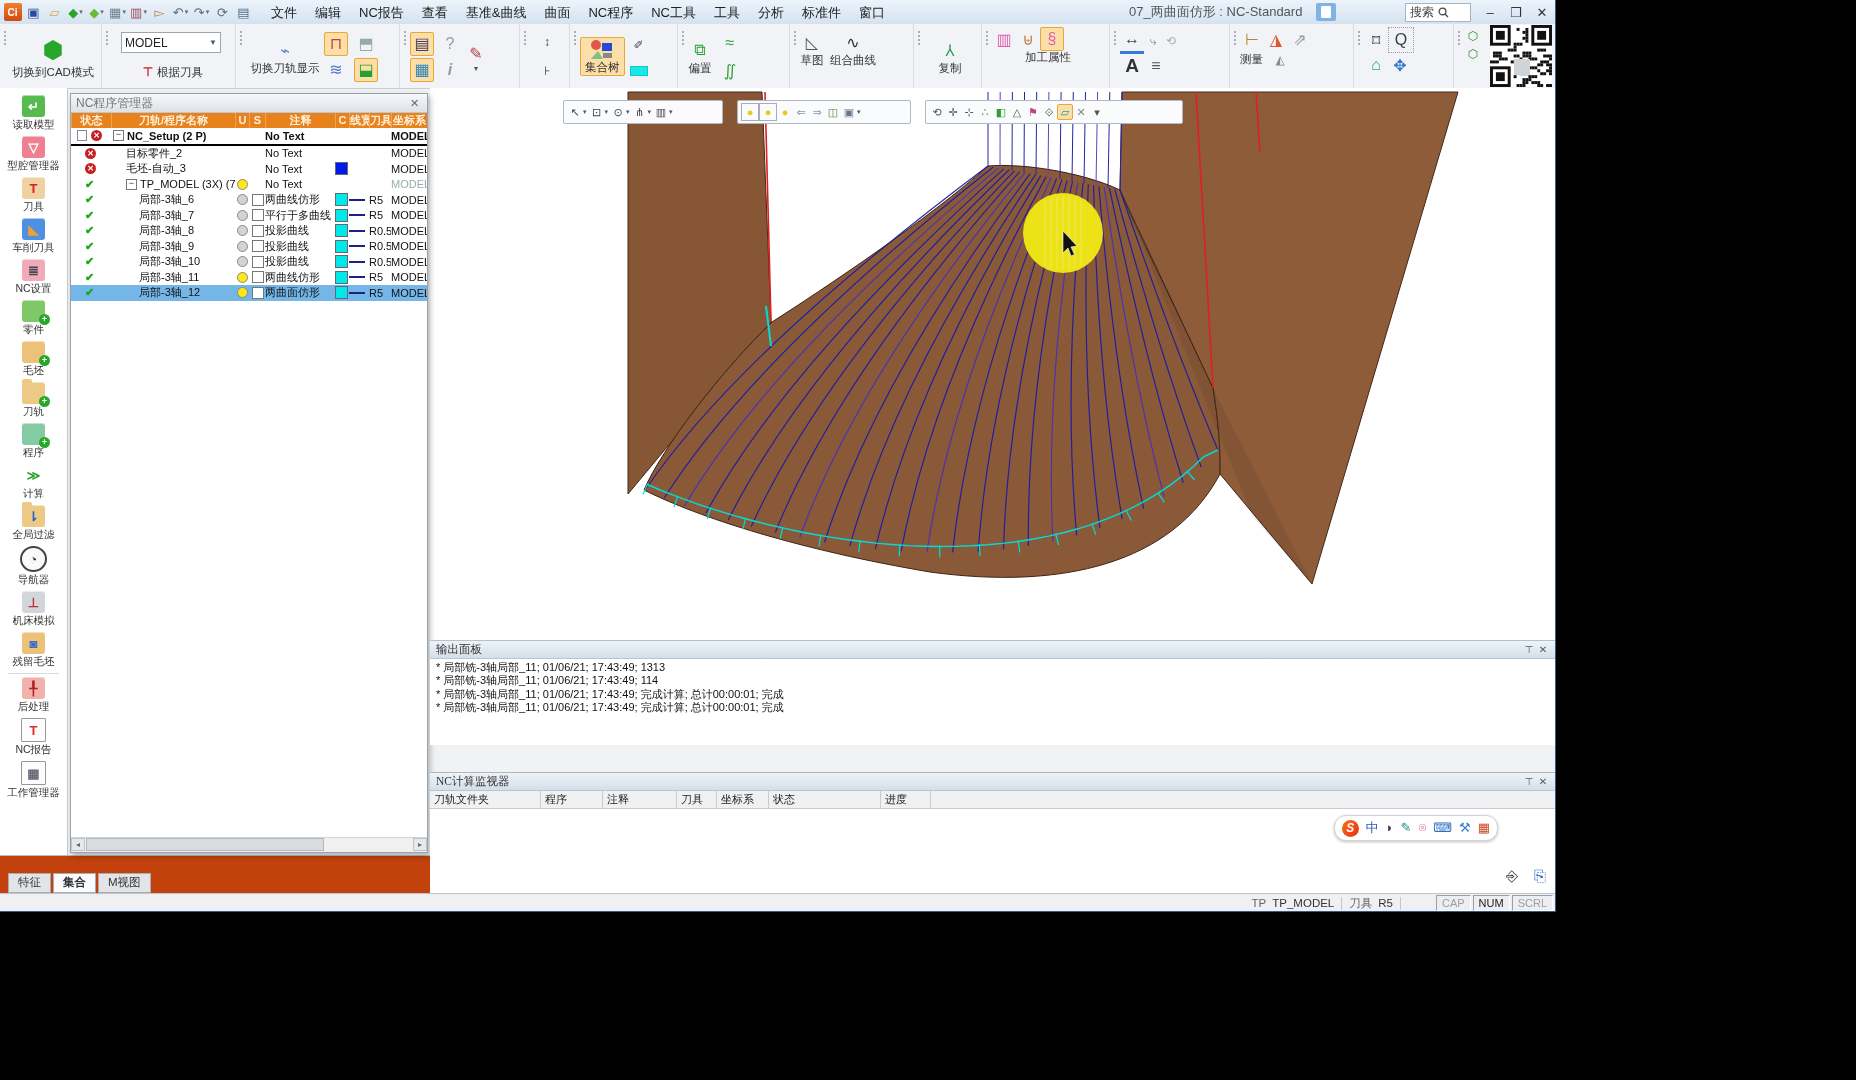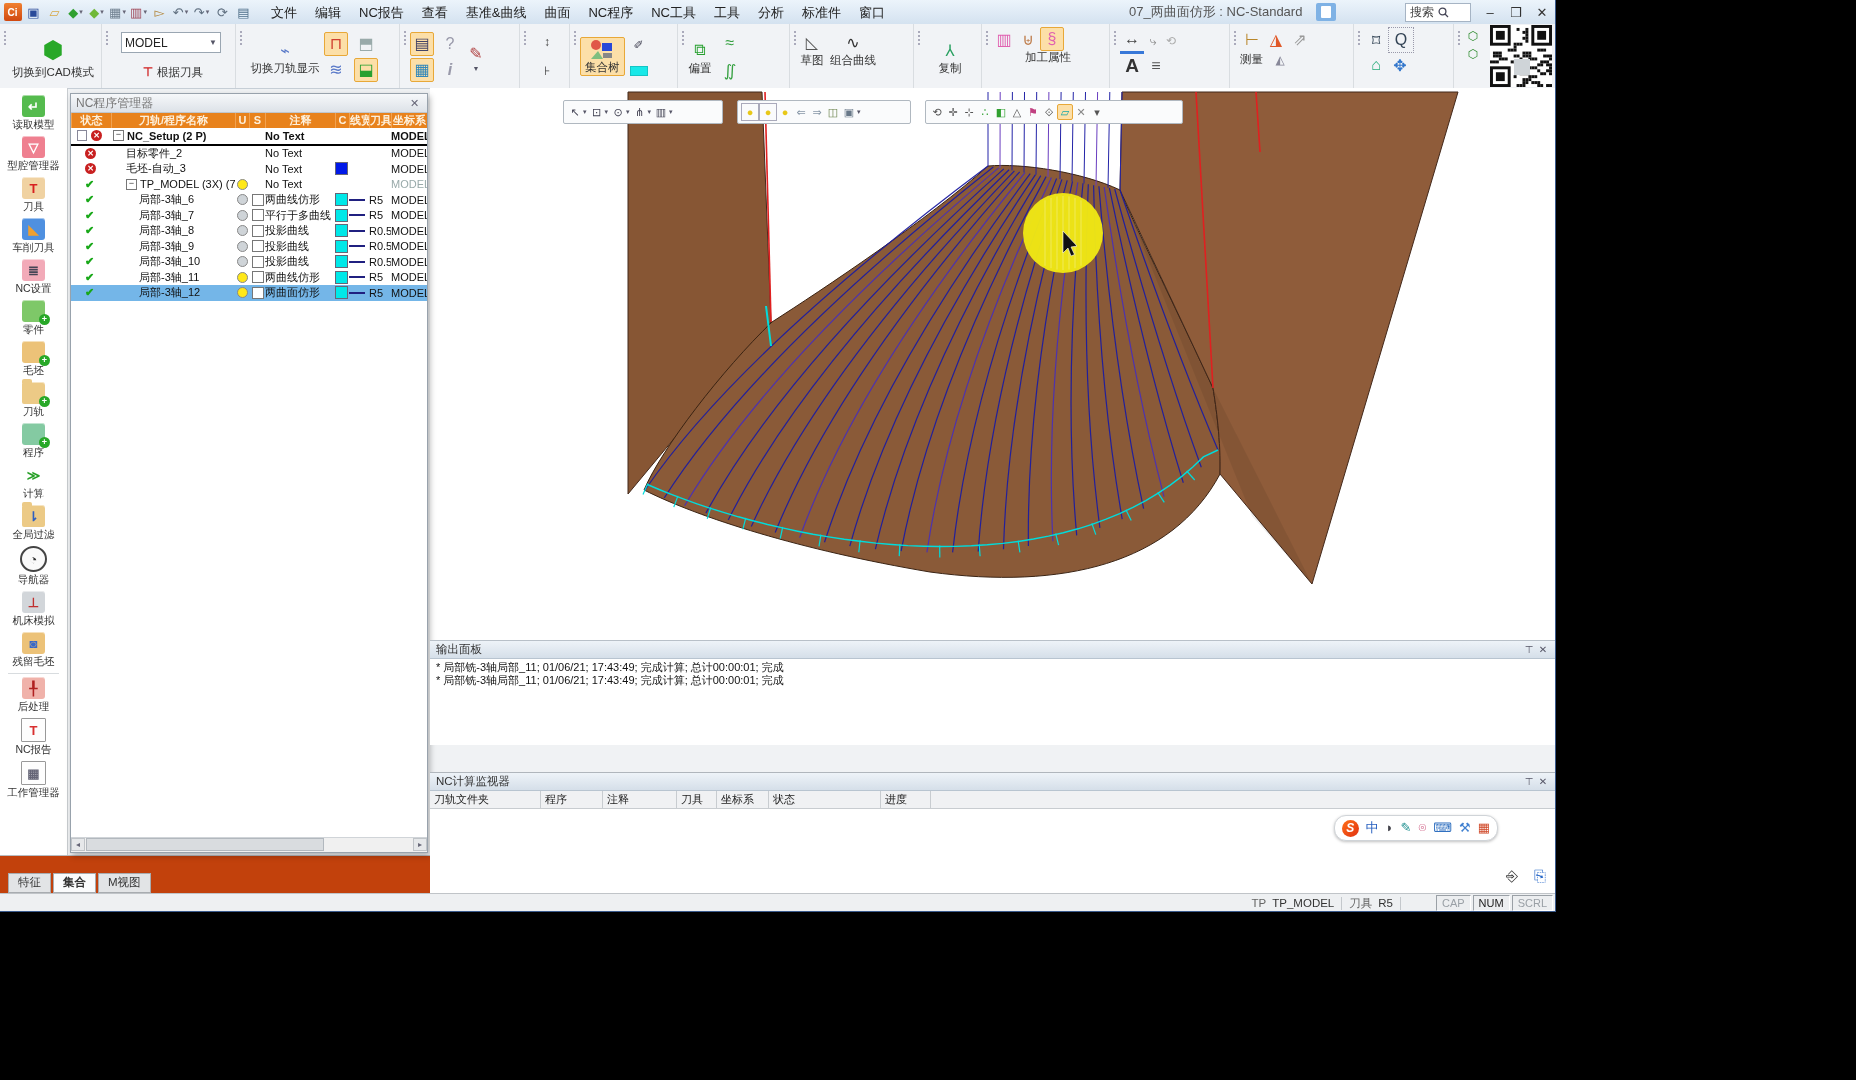--- a/index.html
+++ b/index.html
@@ -108,21 +108,21 @@
 
   
   .viewport{position:absolute;left:430px;top:88px;width:1126px;height:552px;background:#fff;overflow:hidden;}
   .vtb{position:absolute;top:12px;height:22px;background:#fafbfc;border:1px solid #b0b8c0;
        display:flex;align-items:center;padding:0 3px;border-radius:2px;}
   .vtb .ic{width:16px;height:16px;font-size:11px;}
   .vtb .caret{font-size:7px;color:#556;margin:0 2px 0 0;}
 
   
   .phead{height:17px;background:linear-gradient(#eef3f8,#d5dfe9);border-bottom:1px solid #b8c4d0;
-         display:flex;align-items:center;font-size:11.5px;color:#333;padding:0 6px;}
+         display:flex;align-items:center;font-size:11.5px;color:#333;padding:0 6px;font-family:Liberation Serif, serif;}
   .phead .pico{margin-left:auto;color:#556;font-size:10px;width:14px;text-align:center;}
   .phead .pico + .pico{margin-left:0;}
   .outpanel{position:absolute;left:430px;top:640px;width:1126px;height:105px;background:#fff;
             border-top:1px solid #b8c0c8;box-sizing:border-box;}
   .plines{padding:2px 6px;font-size:11px;line-height:13.4px;color:#111;}
   .infostrip{position:absolute;left:430px;top:745px;width:1126px;height:27px;background:#d6dade;
              border-top:1px solid #b0b6bc;box-sizing:border-box;}
   .info-tab{position:absolute;left:6px;top:2px;padding:2px 12px 3px;background:#f5f7f9;
             border:1px solid #a8b0b8;border-bottom:none;font-size:11.5px;color:#222;}
 
@@ -1028,20 +1028,22 @@
     </div>
   </div>
 
   <div class="outpanel">
     <div class="phead">
       <span>输出面板</span>
       <span class="pico">⊤</span>
       <span class="pico">✕</span>
     </div>
     <div class="plines" id="outlines">
+        <div>* 局部铣-3轴局部_11; 01/06/21; 17:43:49; 1313</div>
+        <div>* 局部铣-3轴局部_11; 01/06/21; 17:43:49; 114</div>
         <div>* 局部铣-3轴局部_11; 01/06/21; 17:43:49; 完成计算; 总计00:00:01; 完成</div>
         <div>* 局部铣-3轴局部_11; 01/06/21; 17:43:49; 完成计算; 总计00:00:01; 完成</div>
       </div>
   </div>
 
   <div class="monitor">
     <div class="phead">
       <span>NC计算监视器</span>
       <span class="pico">⊤</span>
       <span class="pico">✕</span>

